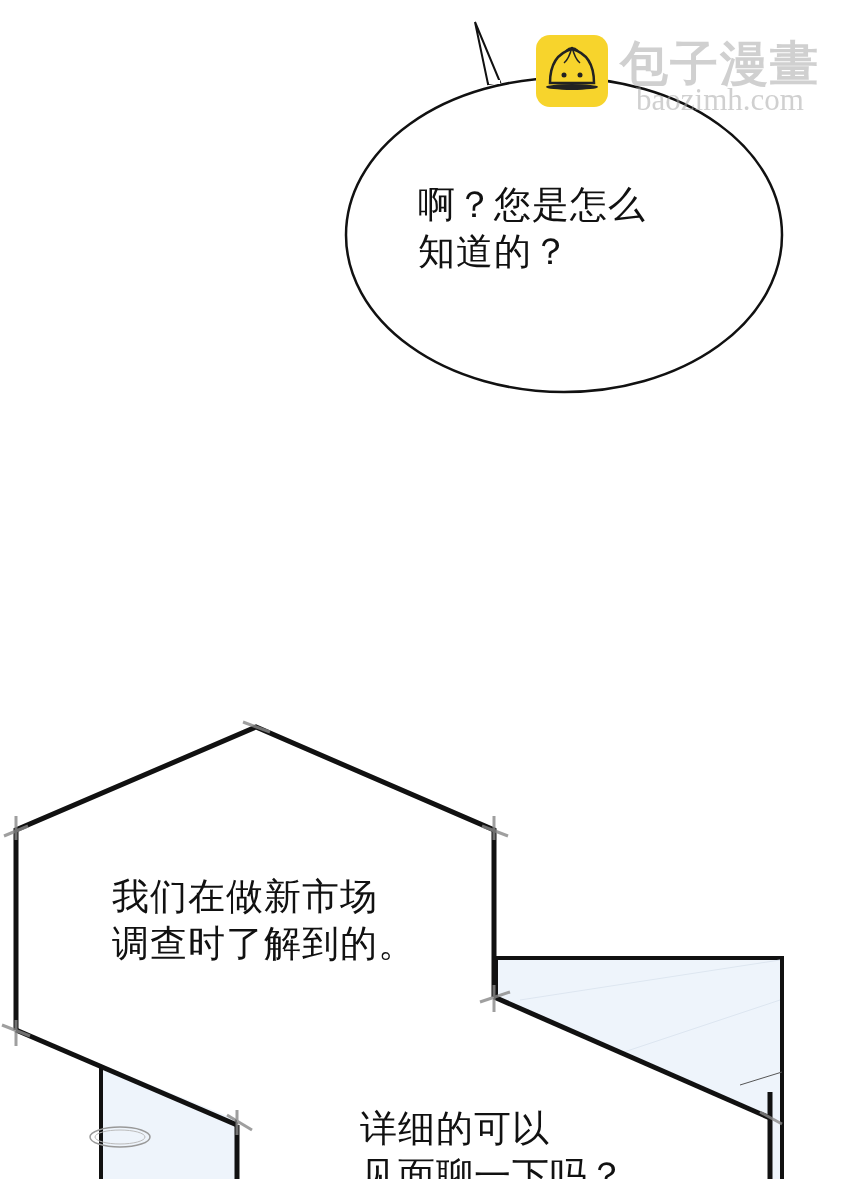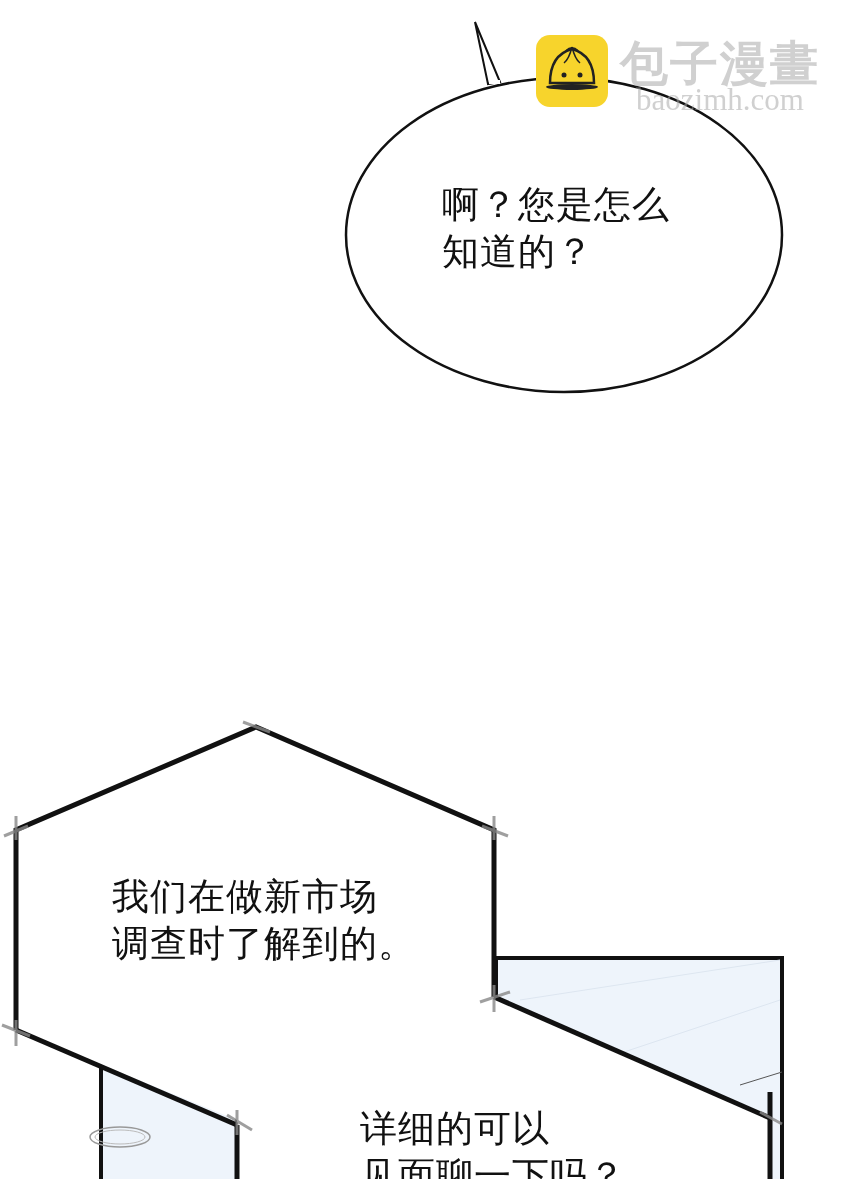--- a/index.html
+++ b/index.html
@@ -8,21 +8,21 @@
       background: #ffffff; position: relative;
       font-family: "DejaVu Sans", sans-serif;
     }
     svg.art { position: absolute; left: 0; top: 0; }
     .bubble-text {
       position: absolute; color: #111;
       font-family: "DejaVu Sans", sans-serif;
       line-height: 1.27;
       white-space: pre;
     }
-    .t1 { left: 442px; top: 182px; font-size: 37px; letter-spacing: 1px; }
+    .t1 { left: 418px; top: 182px; font-size: 37px; letter-spacing: 1px; }
     .t2 { left: 112px; top: 874px; font-size: 37px; letter-spacing: 1px; }
     .t3 { left: 360px; top: 1106px; font-size: 37px; letter-spacing: 1px; }
     .logo {
       position: absolute; left: 536px; top: 35px; width: 72px; height: 72px;
       background: #f7d42c; border-radius: 14px;
     }
     .wm-cn {
       position: absolute; left: 620px; top: 32px; font-size: 48px;
       color: rgba(170,170,170,0.55); letter-spacing: 2px; font-weight: bold;
     }

